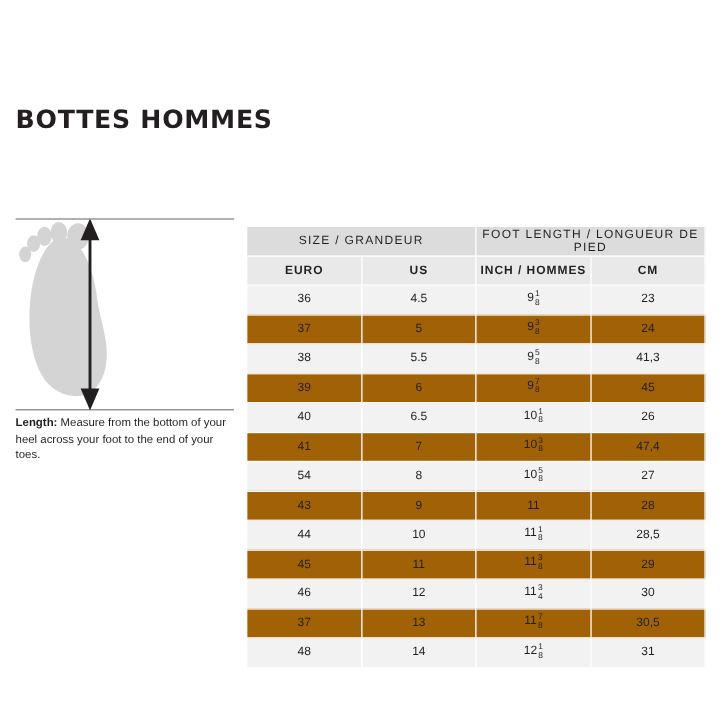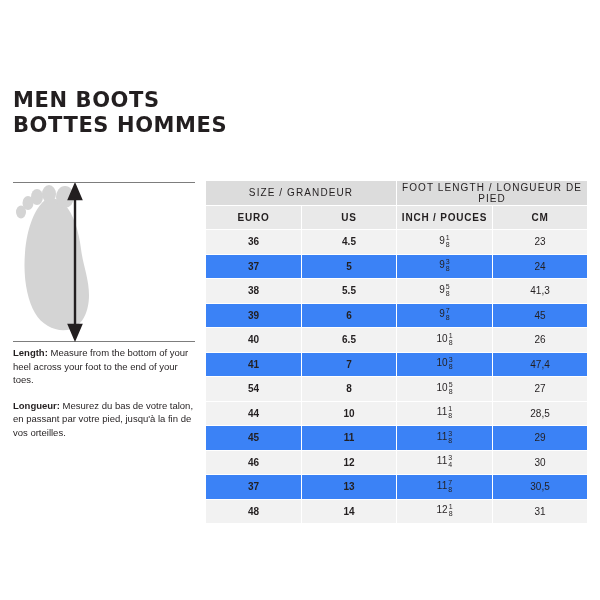--- a/index.html
+++ b/index.html
@@ -62,21 +62,21 @@
     line-height: 13.5px;
     color: #231f20;
   }
   .note + .note { margin-top: 12px; }
   .note b { font-weight: bold; }
 
   
   .table-wrap {
     position: absolute;
     left: 205px;
-    top: 180px;
+    top: 188px;
     width: 382px;
   }
   table.size-table {
     border-collapse: collapse;
     width: 382px;
     table-layout: fixed;
   }
   table.size-table td, table.size-table th {
     border: 1px solid #ffffff;
     text-align: center;
@@ -96,42 +96,41 @@
   }
   .col-head {
     background: #e9e9e9;
     font-weight: bold;
     font-size: 9.5px;
     letter-spacing: 0.8px;
     color: #231f20;
     height: 24px;
   }
   tr.row-odd td { background: #f2f2f2; }
-  tr.row-even td { background: #3b82f6; }
-  td.bold-cell { font-weight: bold; font-size: 10.5px; }
+  tr.row-even td { background: #a16207; }
+  td.bold-cell { font-weight: normal; font-size: 10.5px; }
   .frac {
     display: inline-block;
     font-size: 7px;
     line-height: 1;
     vertical-align: top;
     position: relative;
     top: -1px;
     margin-left: 1px;
   }
   .frac .num { display: block; }
   .frac .den { display: block; }
   .whole { font-size: 10px; }
 </style>
 </head>
 <body>
 
 <div class="page">
 
   <div class="titles">
-    <div class="title-line">MEN BOOTS</div>
     <div class="title-line">BOTTES HOMMES</div>
   </div>
 
   <div class="left-panel">
     <div class="foot-box">
       <svg class="foot-svg" width="182" height="159" viewBox="0 0 182 159">
 
         <path d="M31 18 C22 26, 14 44, 12 70 C10 94, 14 116, 22 130 C30 144, 46 150, 58 146 C70 142, 76 128, 76 112 C76 96, 70 82, 68 66 C66 48, 60 30, 52 22 C45 15, 38 13, 31 18 Z" fill="#d4d4d4"></path>
 
         <ellipse cx="52" cy="14" rx="9" ry="11" fill="#d4d4d4"></ellipse>
@@ -142,43 +141,40 @@
 
         <g stroke="#231f20" stroke-width="2.4" fill="#231f20">
           <line x1="62" y1="10" x2="62" y2="148"></line>
           <polygon points="62,2 56,16 68,16"></polygon>
           <polygon points="62,156 56,142 68,142"></polygon>
         </g>
       </svg>
     </div>
     <div class="note">
       <b>Length:</b><span> Measure from the bottom of your heel across your foot to the end of your toes.</span>
-    </div>
-    <div class="note">
-      <b>Longueur:</b><span> Mesurez du bas de votre talon, en passant par votre pied, jusqu'à la fin de vos orteilles.</span>
     </div>
   </div>
 
   <div class="table-wrap">
     <table class="size-table">
       <colgroup>
         <col style="width:96px">
         <col style="width:95px">
         <col style="width:96px">
         <col style="width:95px">
       </colgroup>
       <thead>
         <tr>
           <th class="grp-head" colspan="2">SIZE / GRANDEUR</th>
           <th class="grp-head" colspan="2">FOOT LENGTH / LONGUEUR DE PIED</th>
         </tr>
         <tr>
           <th class="col-head">EURO</th>
           <th class="col-head">US</th>
-          <th class="col-head">INCH / POUCES</th>
+          <th class="col-head">INCH / HOMMES</th>
           <th class="col-head">CM</th>
         </tr>
       </thead>
       <tbody id="table-body">
           <tr class="row-odd">
             <td class="bold-cell">36</td>
             <td class="bold-cell">4.5</td>
             <td><span class="whole">9</span><span class="frac"><span class="num">1</span><span class="den">8</span></span></td>
             <td>23</td>
           </tr>
@@ -211,20 +207,26 @@
             <td class="bold-cell">7</td>
             <td><span class="whole">10</span><span class="frac"><span class="num">3</span><span class="den">8</span></span></td>
             <td>47,4</td>
           </tr>
           <tr class="row-odd">
             <td class="bold-cell">54</td>
             <td class="bold-cell">8</td>
             <td><span class="whole">10</span><span class="frac"><span class="num">5</span><span class="den">8</span></span></td>
             <td>27</td>
           </tr>
+          <tr class="row-even">
+            <td class="bold-cell">43</td>
+            <td class="bold-cell">9</td>
+            <td><span class="whole">11</span></td>
+            <td>28</td>
+          </tr>
           <tr class="row-odd">
             <td class="bold-cell">44</td>
             <td class="bold-cell">10</td>
             <td><span class="whole">11</span><span class="frac"><span class="num">1</span><span class="den">8</span></span></td>
             <td>28,5</td>
           </tr>
           <tr class="row-even">
             <td class="bold-cell">45</td>
             <td class="bold-cell">11</td>
             <td><span class="whole">11</span><span class="frac"><span class="num">3</span><span class="den">8</span></span></td>

